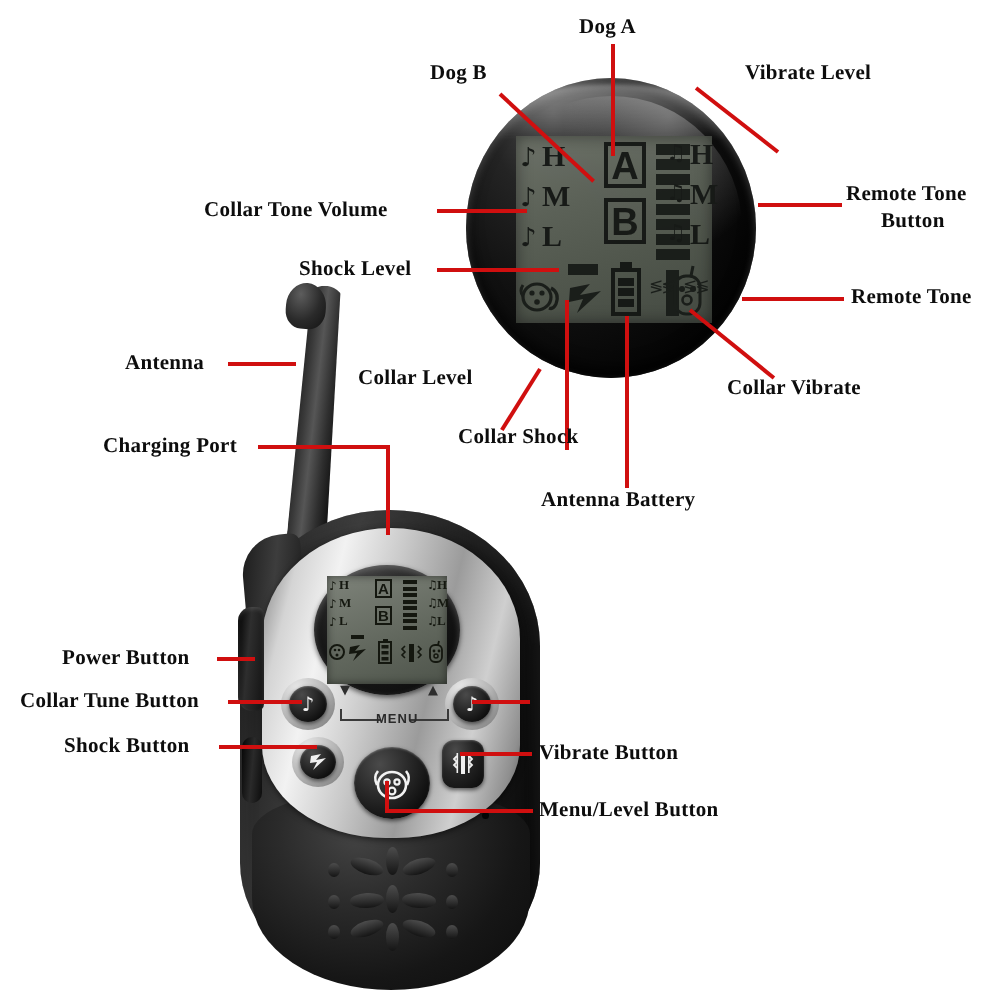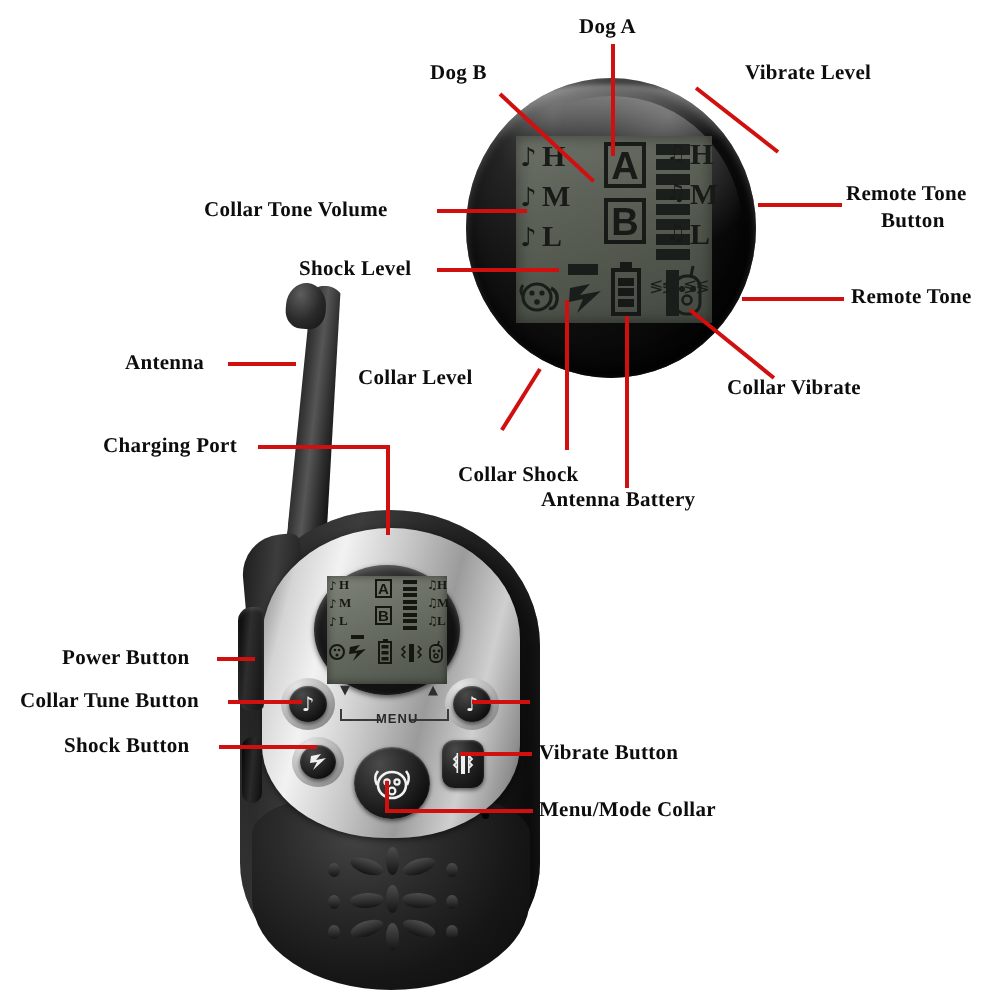--- a/index.html
+++ b/index.html
@@ -361,21 +361,21 @@
   <div class="label" style="left:579px; top:14px;">Dog A</div>
   <div class="label" style="left:430px; top:60px;">Dog B</div>
   <div class="label" style="left:745px; top:60px;">Vibrate Level</div>
   <div class="label" style="left:204px; top:197px;">Collar Tone Volume</div>
   <div class="label" style="left:846px; top:181px;">Remote Tone</div>
   <div class="label" style="left:881px; top:208px;">Button</div>
   <div class="label" style="left:299px; top:256px;">Shock Level</div>
   <div class="label" style="left:851px; top:284px;">Remote Tone</div>
   <div class="label" style="left:358px; top:365px;">Collar Level</div>
   <div class="label" style="left:727px; top:375px;">Collar Vibrate</div>
-  <div class="label" style="left:458px; top:462px;">Collar Shock</div>
+  <div class="label" style="left:458px; top:424px;">Collar Shock</div>
   <div class="label" style="left:541px; top:487px;">Antenna Battery</div>
 
   <div class="device">
 
     <div class="antenna"></div>
     <div class="antenna-tip"></div>
 
     <div class="body-shell"></div>
     <div class="shoulder-left"></div>
     <div class="body-lower"></div>
@@ -525,15 +525,15 @@
 
   <div class="ln v" style="left:385px; top:781px; height:30px;"></div>
   <div class="ln h" style="left:385px; top:809px; width:148px;"></div>
 
   <div class="label" style="left:125px; top:350px;font-family:Liberation Serif, serif;">Antenna</div>
   <div class="label" style="left:103px; top:433px;">Charging Port</div>
   <div class="label" style="left:62px;  top:645px;">Power Button</div>
   <div class="label" style="left:20px;  top:688px;">Collar Tune Button</div>
   <div class="label" style="left:64px;  top:733px;">Shock Button</div>
   <div class="label" style="left:539px; top:740px;">Vibrate Button</div>
-  <div class="label" style="left:539px; top:797px;">Menu/Mode Collar</div>
+  <div class="label" style="left:539px; top:797px;">Menu/Level Button</div>
 
 </div>
 
 </body></html>

